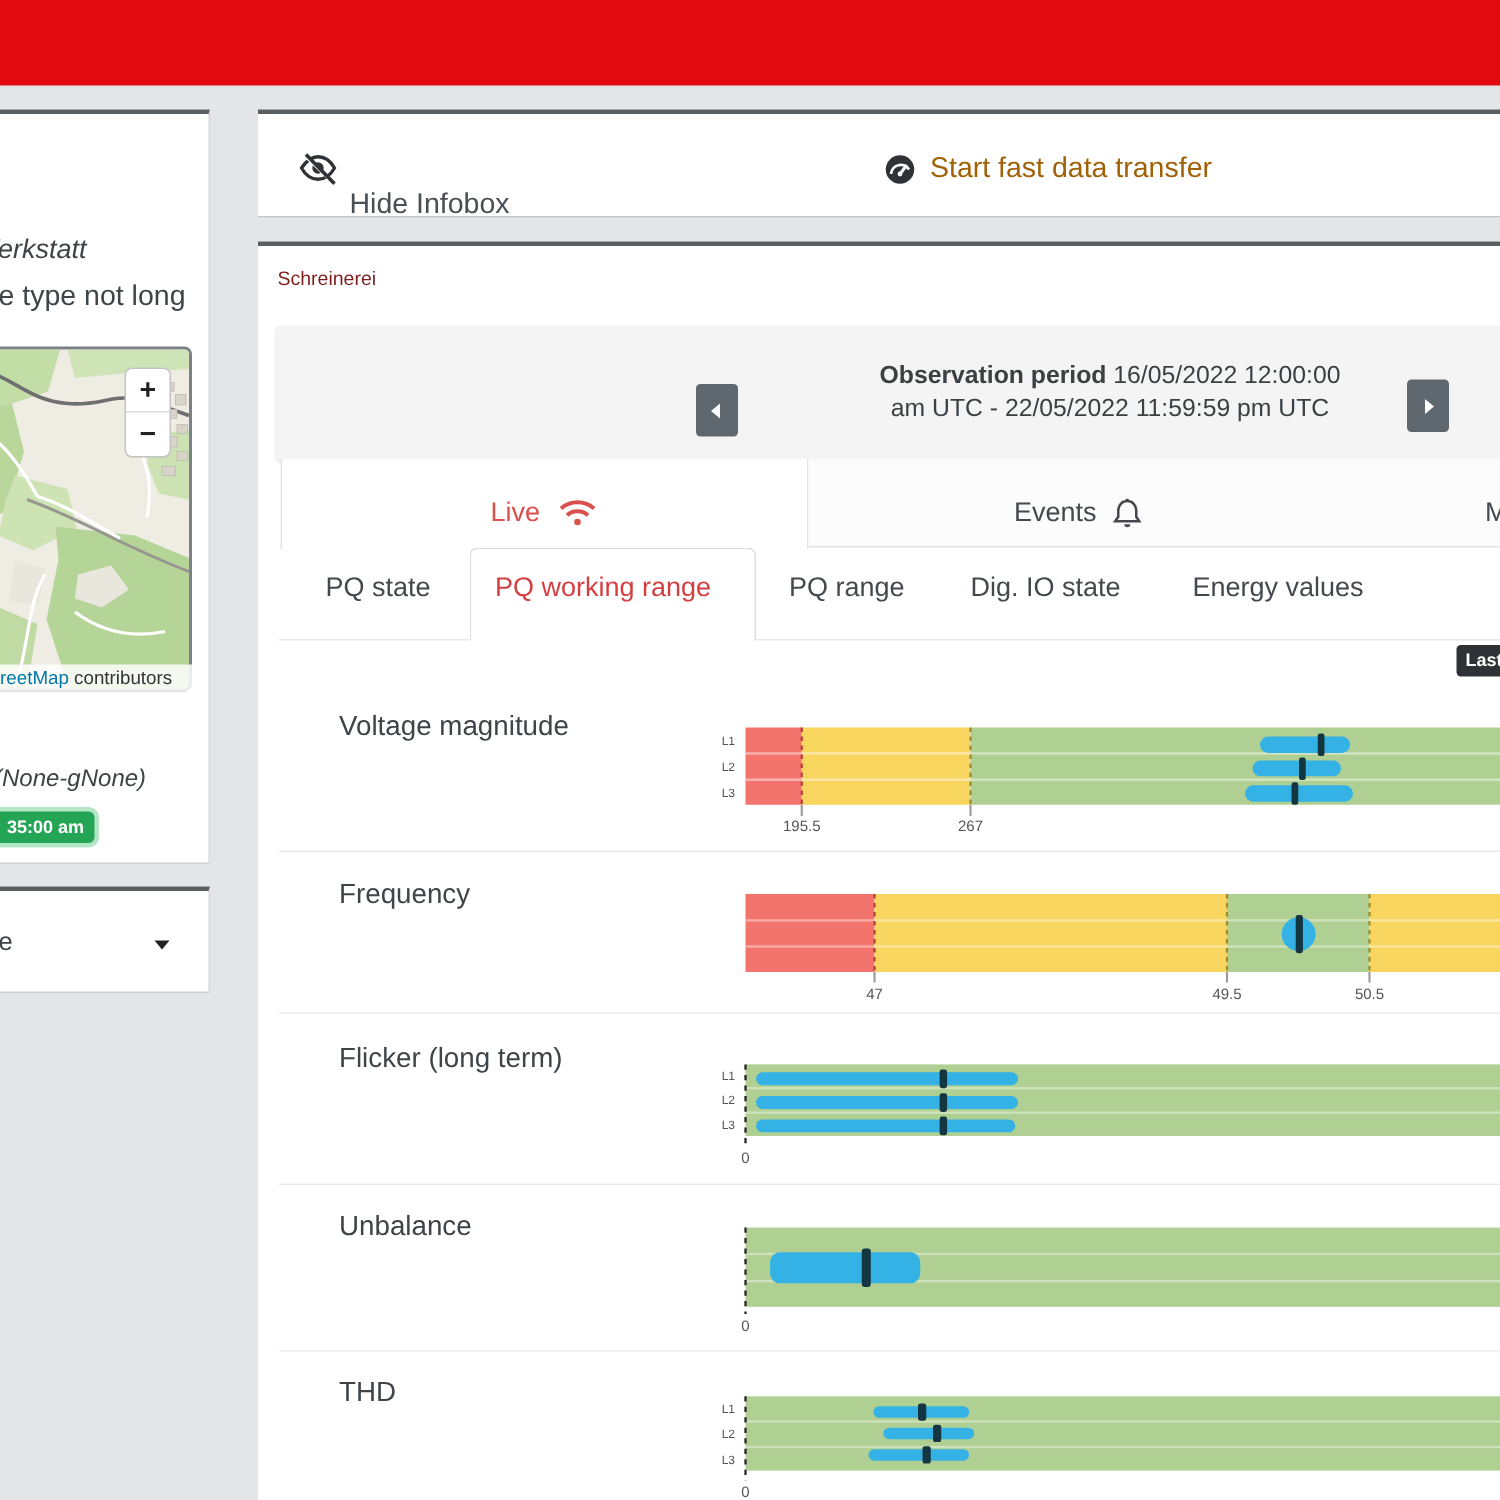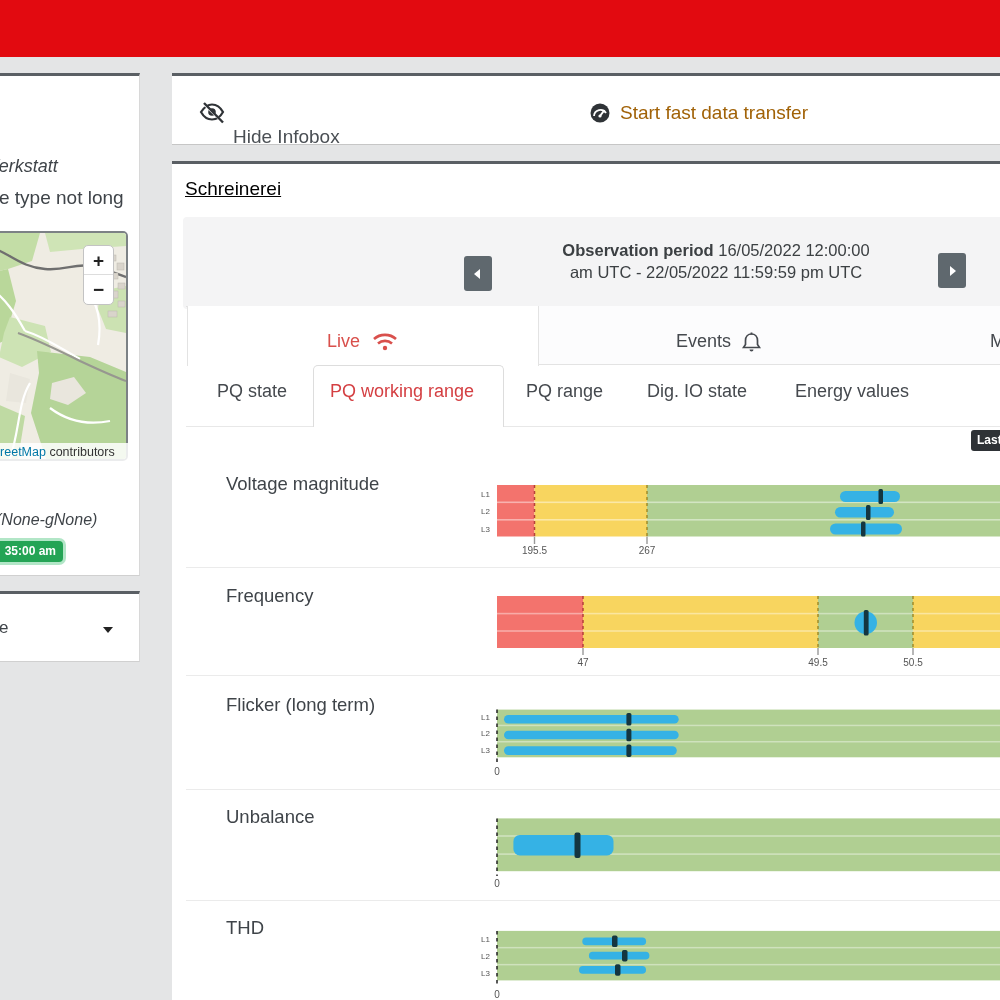--- a/index.html
+++ b/index.html
@@ -22,30 +22,30 @@
 #zoomctl{left:83px;top:245px;width:31px;height:60px;background:#fff;border:1px solid #c3c3c3;border-radius:5px;color:#222;}
 #zoomctl .zc{height:29px;text-align:center;font-size:19px;font-weight:bold;line-height:29px;}
 #zoomctl .zc:first-child{border-bottom:1px solid #ddd;}
 #attr{left:-12px;top:443px;width:140px;height:18px;background:rgba(255,255,255,0.85);font-size:12.5px;line-height:18px;white-space:nowrap;overflow:hidden;color:#333;}
 #attr span{margin-left:-43px;display:inline-block;}
 #attr a{color:#0078a8;text-decoration:none;}
 
 #hitext{left:233px;top:102px;font-size:19px;color:#4a4f54;margin-top:24px;}
 #sdtext{left:620px;top:102px;font-size:19px;color:#a16207;}
 
-#schrei{left:185px;top:178px;font-size:19px;color:#000000;text-decoration:underline;}
+#schrei{left:185px;top:178px;font-size:13px;color:#7f1d1d;}
 #obsbox{left:183px;top:217px;width:839px;height:92px;background:#f4f4f5;border-radius:4px;}
 #choosebtn{left:199px;top:231px;width:233px;height:60px;background:#fff;border:1px solid #c9c9c9;border-radius:4px;color:#9aa0a6;font-size:17px;text-align:center;padding-top:9px;line-height:21px;}
 .arrbtn{width:28px;height:35px;background:#5f686e;border-radius:3px;}
 #larr{left:464px;top:256px;}
 #rarr{left:938px;top:253px;}
 .arrbtn i{position:absolute;left:50%;top:50%;width:0;height:0;}
 #larr i{margin:-5px 0 0 -4px;border-top:5px solid transparent;border-bottom:5px solid transparent;border-right:6px solid #fff;}
 #rarr i{margin:-5px 0 0 -2px;border-top:5px solid transparent;border-bottom:5px solid transparent;border-left:6px solid #fff;}
-#obstext{left:500px;top:239px;width:432px;text-align:center;font-size:16.5px;line-height:22px;color:#3c4043;}
+#obstext{left:524px;top:239px;width:432px;text-align:center;font-size:16.5px;line-height:22px;color:#3c4043;}
 
 #tabtop{left:186px;top:306px;width:836px;height:1px;background:#e1e1e1;}
 #livetab{left:187px;top:306px;width:352px;height:60px;background:#fff;border-left:1px solid #e3e3e3;border-right:1px solid #e3e3e3;}
 #tabrest{left:539px;top:306px;width:483px;height:59px;background:#fcfcfd;border-bottom:1px solid #e3e3e3;}
 #livelbl{left:327px;top:331px;font-size:18px;color:#d9504c;}
 #eventslbl{left:676px;top:331px;font-size:18px;color:#45494e;}
 #mlbl{left:990px;top:331px;font-size:18px;color:#45494e;}
 .subtab{top:381px;font-size:18px;color:#45494e;}
 #st1{left:217px;}#st3{left:526px;}#st4{left:647px;}#st5{left:795px;}
 #st2box{left:313px;top:365px;width:191px;height:62px;background:#fff;border:1px solid #ddd;border-bottom:none;border-radius:5px 5px 0 0;}

